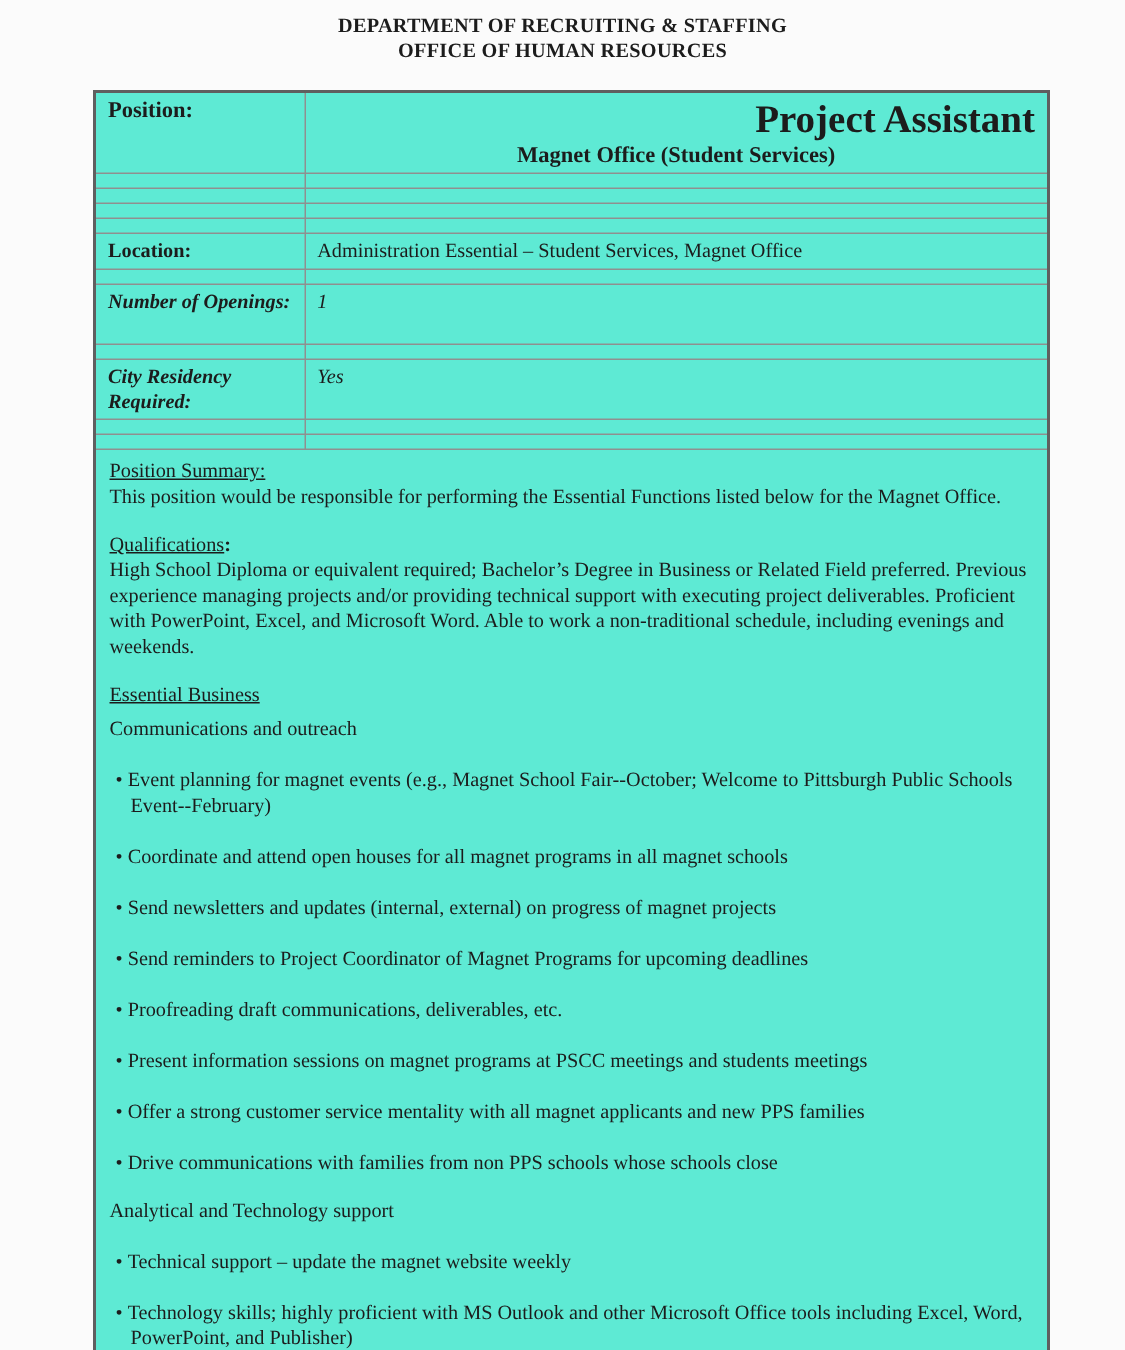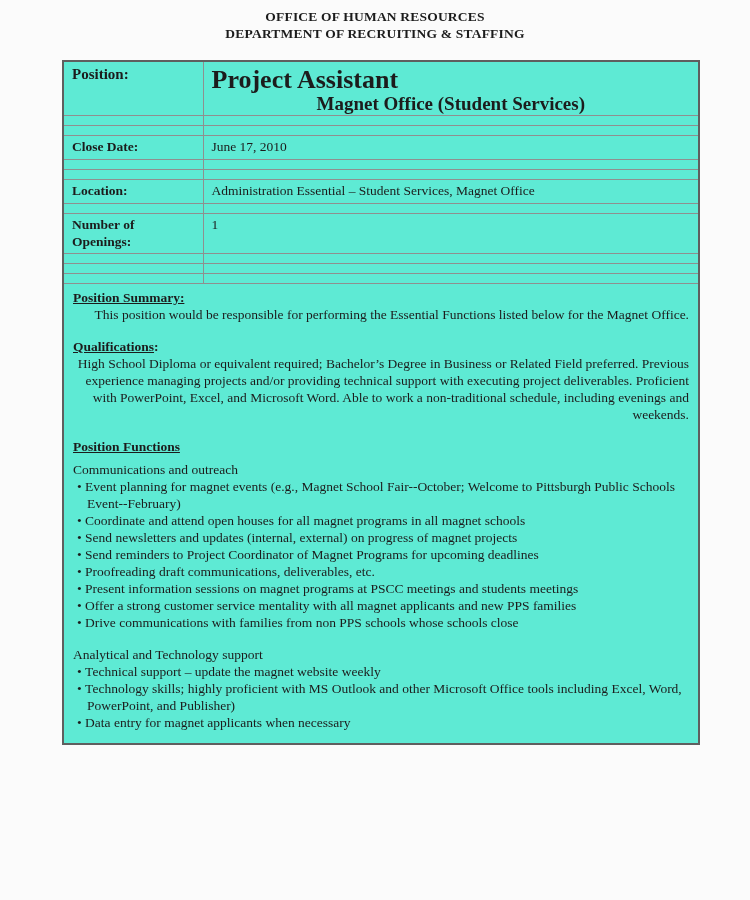--- a/index.html
+++ b/index.html
@@ -36,61 +36,62 @@
     border: 1px solid #8f8f8f;
     padding: 2px 8px;
     font-size: 13.5px;
     line-height: 17px;
     vertical-align: top;
   }
   td.label { font-weight: bold; }
   tr.pos-row td { height: 53px; }
   td.pos-label { font-size: 15px; padding-top: 4px; }
   .pos-title {
-    text-align: left;
+    text-align: right;
     font-weight: bold;
     font-size: 26px;
     line-height: 30px;
     padding-top: 1px;
   }
   .pos-sub {
     text-align: center;
     font-weight: bold;
-    font-size: 19px;
+    font-size: 15px;
     line-height: 18px;
   }
   tr.spacer td { height: 10px; padding: 0; }
   tr.data td { height: 24px; }
-  tr.tall td { height: 40px; }
+  tr.tall td { height: 40px; font-style: italic; }
   td.content {
     height: 460px;
     padding: 5px 9px;
   }
   .sec-head {
-    font-weight: bold;
+    font-weight: normal;
     text-decoration: underline;
   }
   .bold-colon { font-weight: bold; }
   .sub-head { font-weight: normal; }
   .para.gap { margin-top: 15px; }
   .para.subgap { margin-top: 6px; }
-  .body-text { line-height: 17px; text-align: right; }
+  .body-text { line-height: 17px; }
   .bullet {
     line-height: 17px;
     padding-left: 14px;
     text-indent: -10px;
+    margin-top: 17px;
   }
   .bullet::before { content: "\2022\00a0"; }
 </style>
 </head>
 <body>
 
 <div class="doc-header">
+  <div>DEPARTMENT OF RECRUITING &amp; STAFFING</div>
   <div>OFFICE OF HUMAN RESOURCES</div>
-  <div>DEPARTMENT OF RECRUITING &amp; STAFFING</div>
 </div>
 
 <table class="job-table">
   <colgroup>
       <col class="c1">
       <col class="c2">
     </colgroup>
 
   <tbody>
       <tr class="pos-row">
@@ -103,24 +104,20 @@
   <tr class="spacer">
         <td></td>
         <td></td>
       </tr>
 
   <tr class="spacer">
         <td></td>
         <td></td>
       </tr>
 
-  <tr class="data">
-    <td class="label">Close Date:</td>
-    <td>June 17, 2010</td>
-  </tr>
   <tr class="spacer">
         <td></td>
         <td></td>
       </tr>
 
   <tr class="spacer">
         <td></td>
         <td></td>
       </tr>
 
@@ -135,20 +132,24 @@
 
   <tr class="data tall">
     <td class="label">Number of Openings:</td>
     <td>1</td>
   </tr>
   <tr class="spacer">
         <td></td>
         <td></td>
       </tr>
 
+  <tr class="data tall">
+    <td class="label">City Residency Required:</td>
+    <td>Yes</td>
+  </tr>
   <tr class="spacer">
         <td></td>
         <td></td>
       </tr>
 
   <tr class="spacer">
         <td></td>
         <td></td>
       </tr>
 
@@ -159,21 +160,21 @@
         <span class="sec-head">Position Summary:</span>
         <div class="body-text">This position would be responsible for performing the Essential Functions listed below for the Magnet Office.</div>
       </div>
 
       <div class="para gap">
         <span class="sec-head">Qualifications</span><span class="bold-colon">:</span>
         <div class="body-text">High School Diploma or equivalent required; Bachelor’s Degree in Business or Related Field preferred. Previous experience managing projects and/or providing technical support with executing project deliverables.  Proficient with PowerPoint, Excel, and Microsoft Word. Able to work a non-traditional schedule, including evenings and weekends.</div>
       </div>
 
       <div class="para gap">
-        <span class="sec-head">Position Functions</span>
+        <span class="sec-head">Essential Business</span>
       </div>
 
       <div class="para subgap">
         <div class="sub-head">Communications and outreach</div>
         <div class="bullet">Event planning for magnet events (e.g., Magnet School Fair--October; Welcome to Pittsburgh Public Schools Event--February)</div>
         <div class="bullet">Coordinate and attend open houses for all magnet programs in all magnet schools</div>
         <div class="bullet">Send newsletters and updates (internal, external) on progress of magnet projects</div>
         <div class="bullet">Send reminders to Project Coordinator of Magnet Programs for upcoming deadlines</div>
         <div class="bullet">Proofreading draft communications, deliverables, etc.</div>
         <div class="bullet">Present information sessions on magnet programs at PSCC meetings and students meetings</div>

